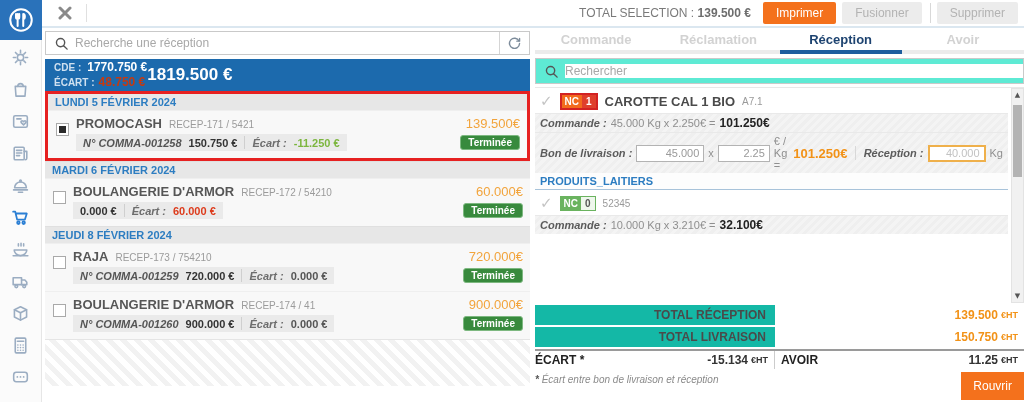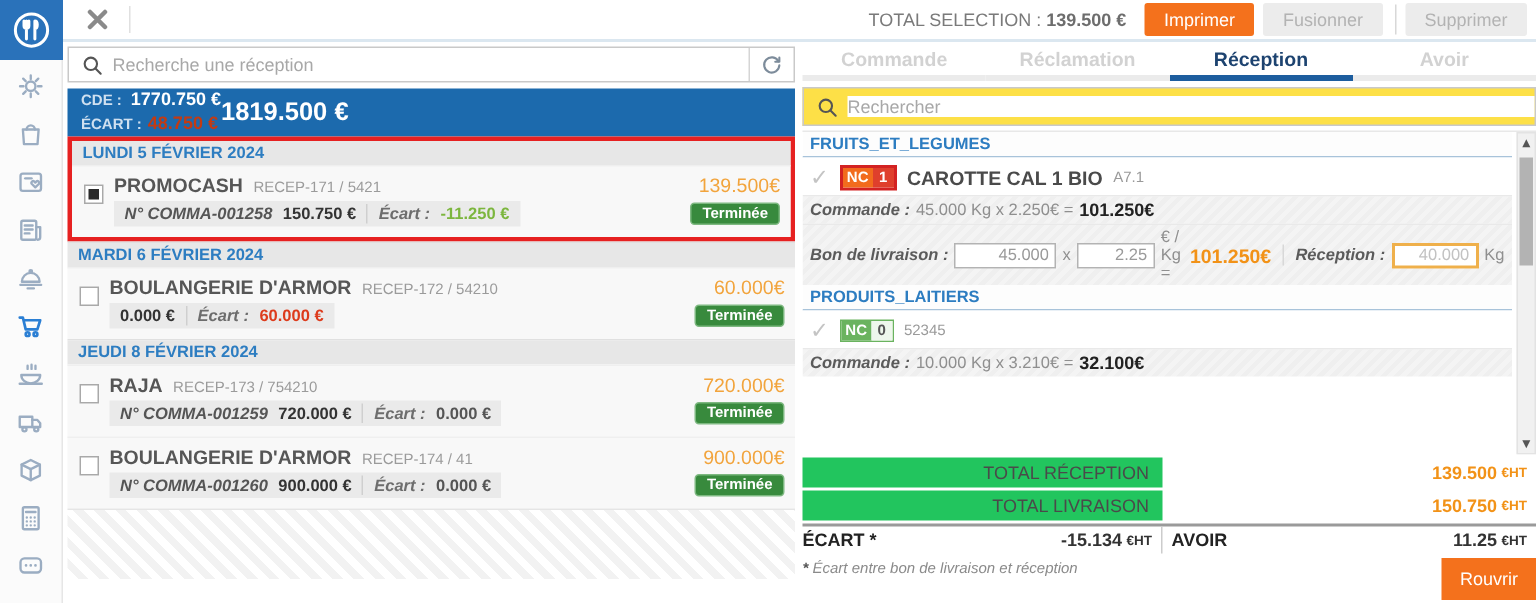--- a/index.html
+++ b/index.html
@@ -78,21 +78,21 @@
   .main-tab.active .mt-line { background:#1d5d9e; }
   .tab-subs { display:flex; flex:0 0 28px; margin-top:3px; }
   .tab-sub { flex:1; text-align:center; line-height:13px; }
   .ts-1 { font-size:11px; font-weight:bold; }
   .ts-2 { font-size:11px; font-style:italic; }
   .tab-sub.dim { color:#dedede; }
   .tab-sub.dark { color:#3a3a3a; }
   .subtab-bar { flex:0 0 30px; margin-top:4px; background:#1b64a7; display:flex; align-items:stretch; padding:1px 0; }
   .subtab { flex:0 0 112px; margin-left:3px; background:#fff; color:#1b5fa0; font-size:11px;
     display:flex; align-items:center; justify-content:center; cursor:pointer; }
-  .dsearch { flex:0 0 26px; margin-top:4px; border:1px solid #c9c9c9; background:#fde047; display:flex; align-items:center; }
+  .dsearch { flex:0 0 26px; margin-top:4px; border:1px solid #c9c9c9; background:#5eead4; display:flex; align-items:center; }
   .dsearch svg.mag { width:15px; height:15px; margin:0 6px 0 8px; }
   .dsearch input { flex:1; border:none; outline:none; font-size:12px; color:#444; font-family:inherit; }
   .dsearch input::placeholder { color:#a8a8a8; }
 
   .plist { position:relative; flex:1; margin-top:3px; overflow:hidden; padding-right:16px; border-top:1px solid #e8e8e8; }
   .cat-hdr { color:#2d7dc1; font-weight:bold; font-size:11px; padding:2px 5px; background:#fdfdfd; border-bottom:1px solid #a8c3da; }
   .prod-name-row { display:flex; align-items:center; gap:7px; padding:4px 5px 3px 5px; background:#fff; }
   .check { color:#c4c4c4; font-size:15px; font-weight:bold; font-family:"DejaVu Sans", sans-serif; }
   .nc-badge { display:inline-flex; font-size:10px; font-weight:bold; line-height:13px; }
   .nc-badge.alert { border:2px solid #d32222; }
@@ -114,21 +114,21 @@
   .pd-blt { font-weight:bold; color:#f29217; font-size:13px; margin-left:2px; }
   .pd-sep { width:1px; height:14px; background:#d8d8d8; margin:0 4px; }
 
   .vscroll { position:absolute; right:0; top:0; bottom:0; width:13px; background:#f1f1f1; border:1px solid #e3e3e3; }
   .vs-arrow { position:absolute; left:0; width:100%; text-align:center; font-size:7px; color:#555;
     font-family:"DejaVu Sans", sans-serif; cursor:pointer; }
   .vs-up { top:2px; } .vs-down { bottom:2px; }
   .vs-thumb { position:absolute; left:1px; top:16px; width:9px; height:72px; background:#b3b3b3; cursor:grab; }
 
   .tot-row { display:flex; flex:0 0 20px; margin-top:2px; font-size:12px; align-items:stretch; }
-  .tot-label { flex:0 0 240px; background:#22c55e; color:#4a4a4a; font-weight:normal;
+  .tot-label { flex:0 0 240px; background:#14b8a6; color:#4a4a4a; font-weight:bold;
     display:flex; align-items:center; justify-content:flex-end; padding-right:9px; }
   .tot-value { flex:1; display:flex; align-items:center; justify-content:flex-end; padding-right:6px;
     color:#f29217; font-weight:bold; }
   .unit { font-size:9px; margin-left:3px; font-weight:bold; }
   .ecart-row { display:flex; flex:0 0 20px; border-top:2px solid #9a9a9a; margin-top:2px; font-size:12px; align-items:center; }
   .er-left { flex:0 0 240px; display:flex; align-items:center; justify-content:space-between; padding-right:6px; border-right:1px solid #ccc; height:100%; }
   .er-right { flex:1; display:flex; align-items:center; justify-content:space-between; padding:0 6px; height:100%; }
   .er-lab { font-weight:bold; color:#222; }
   .er-val { font-weight:bold; color:#333; display:flex; align-items:center; }
   .d-footer { display:flex; justify-content:space-between; align-items:flex-start; margin-top:3px; flex:0 0 30px; }
@@ -380,21 +380,20 @@
     <div class="dsearch">
       <svg class="mag lineicon" viewBox="0 0 16 16" style="color:#555">
           <circle cx="7" cy="7" r="4.4"></circle>
           <path d="M10.3 10.3L14 14"></path>
         </svg>
       <input type="text" placeholder="Rechercher" style="">
     </div>
 
     <div class="plist">
 
-      <div class="cat-hdr">FRUITS_ET_LEGUMES</div>
       <div>
         <div class="prod-name-row">
           <span class="check">✓</span>
           <span class="nc-badge alert">
             <span class="nc">NC</span>
               <span class="cnt">1</span>
           </span>
           <span class="pname">CAROTTE CAL 1 BIO</span>
           <span class="pcode">A7.1</span>
         </div>

